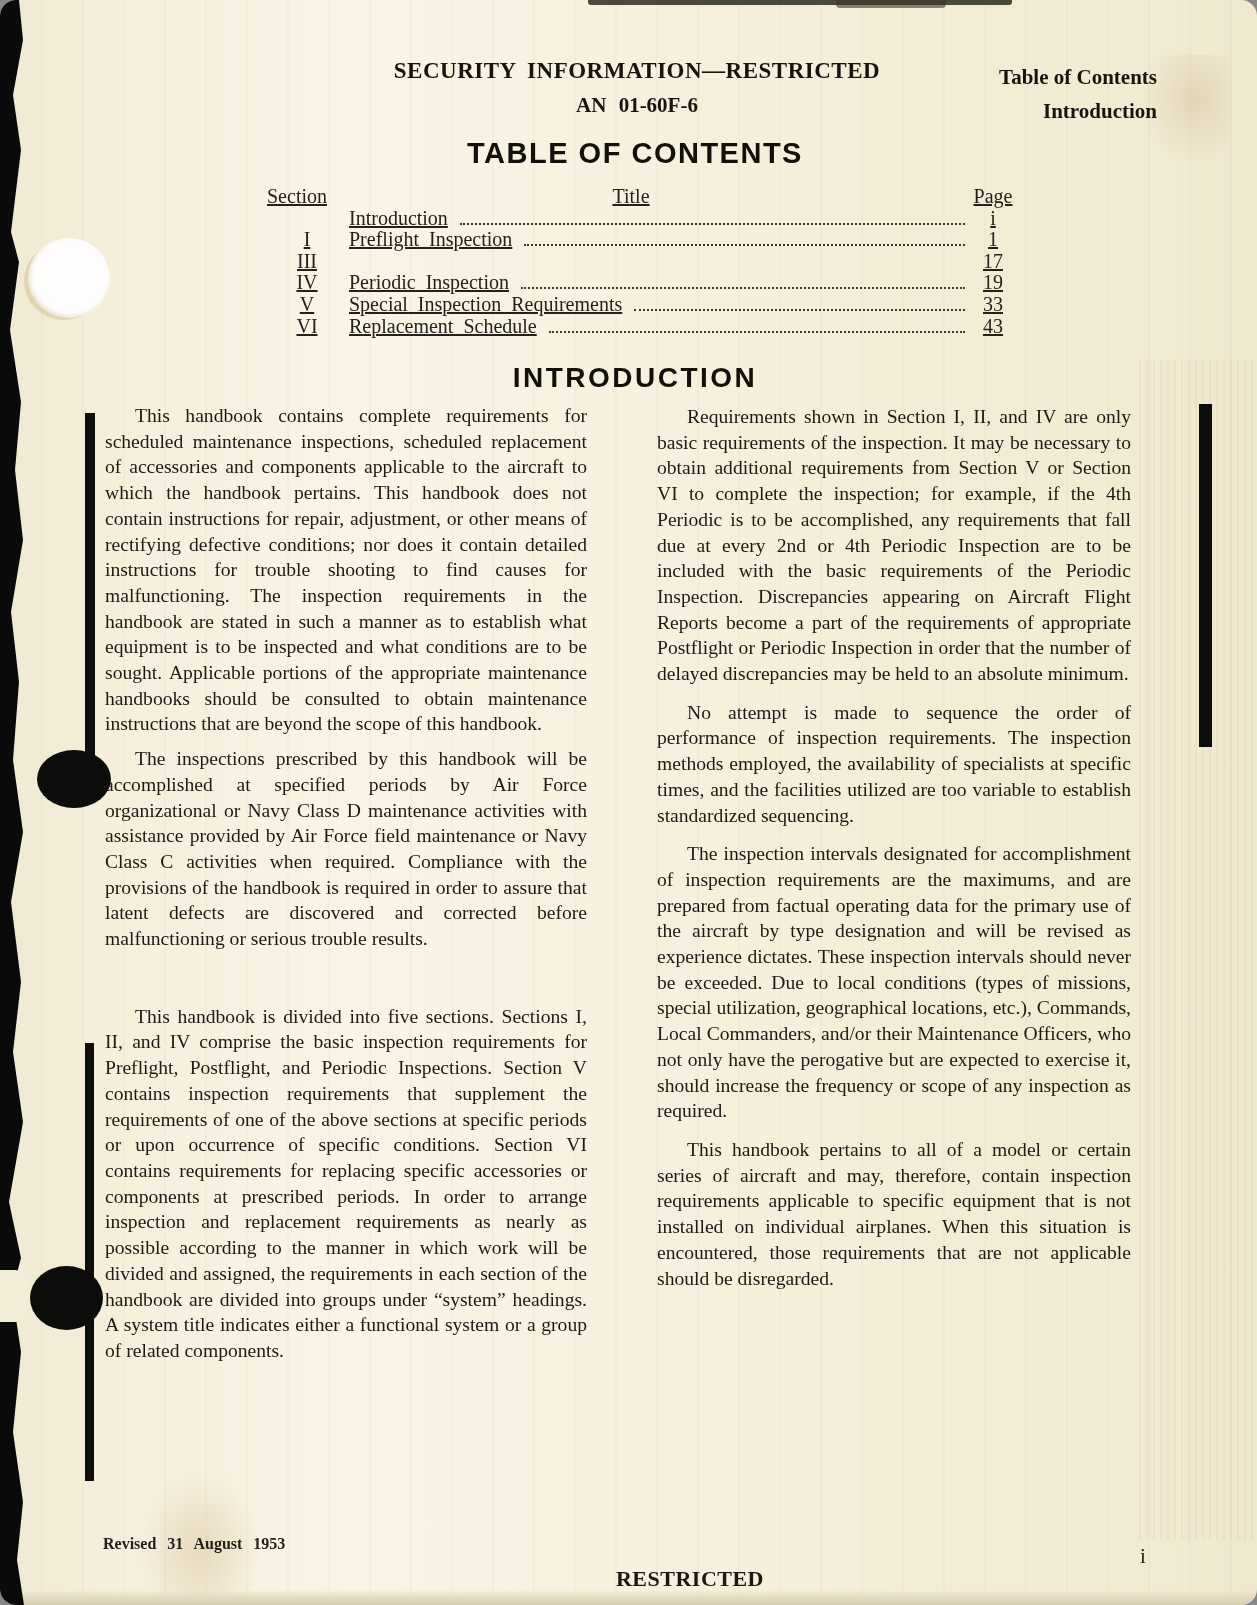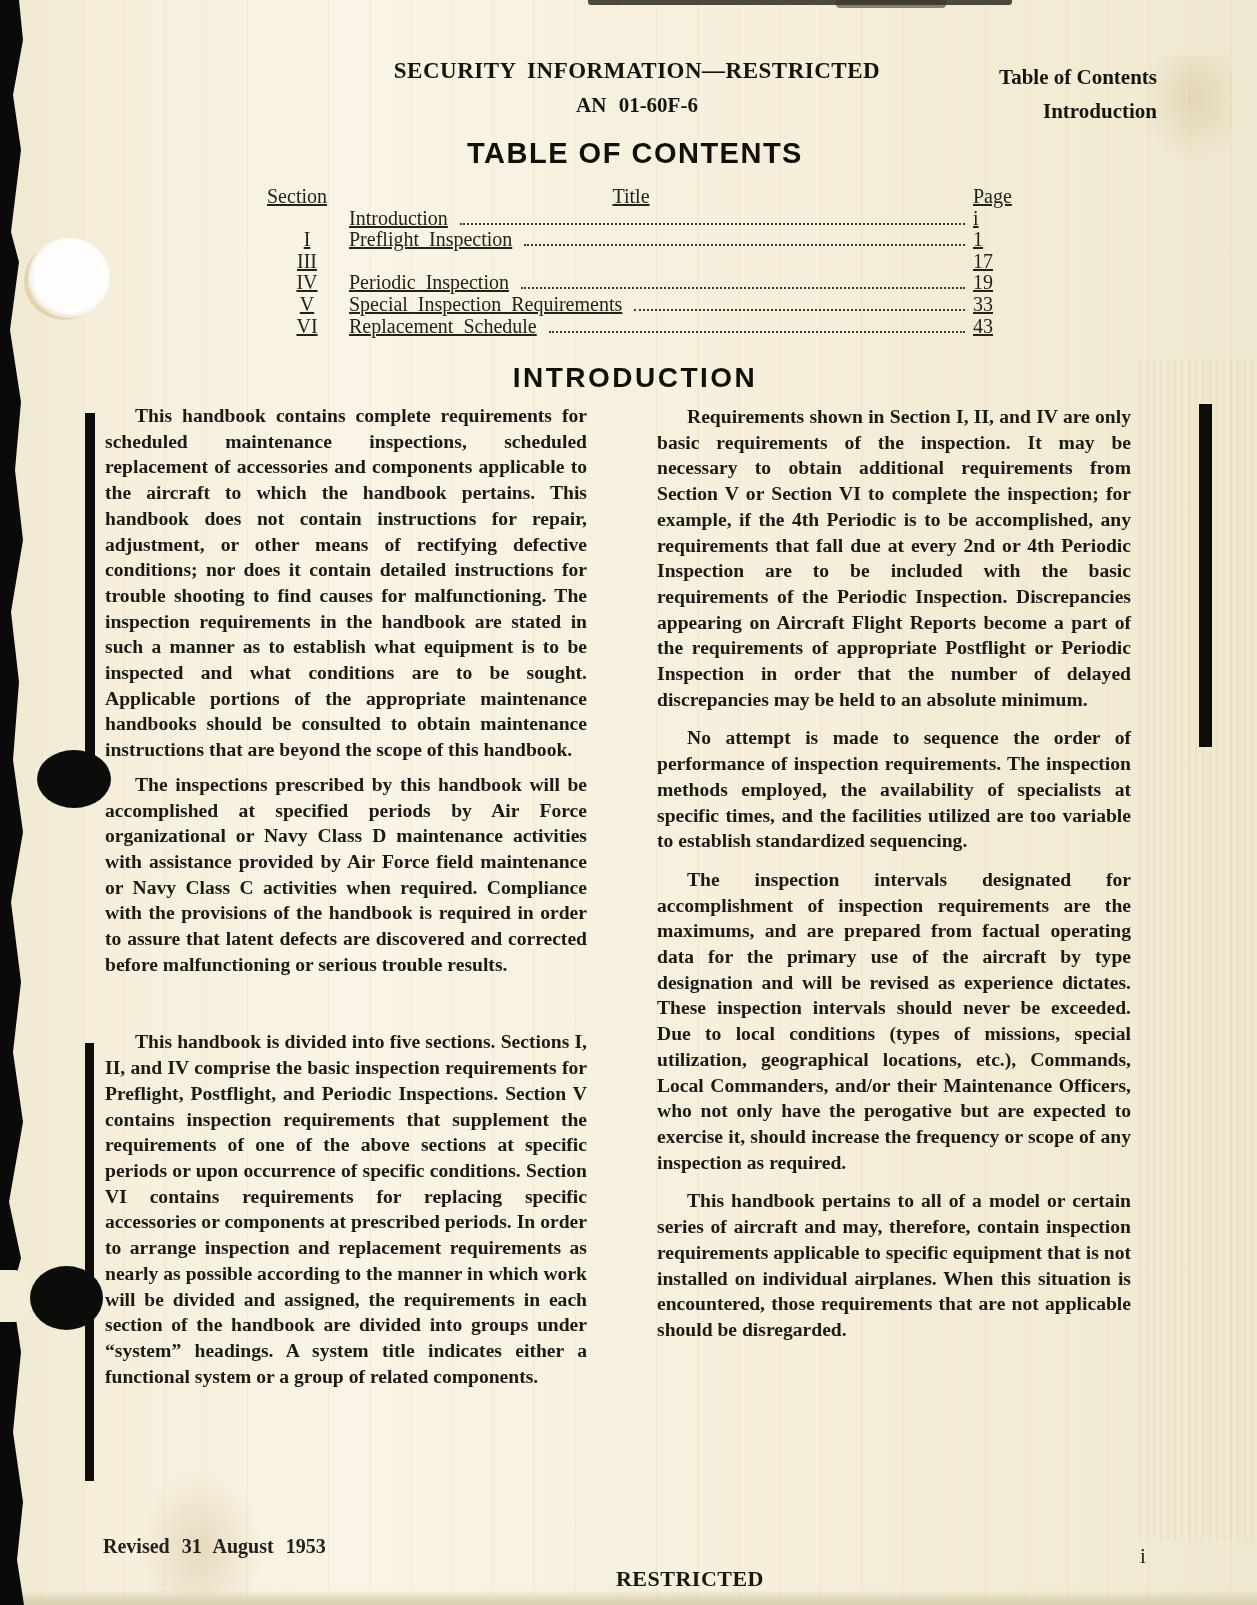--- a/index.html
+++ b/index.html
@@ -4,20 +4,21 @@
 <style>
   html,body{margin:0;padding:0;background:#888;}
   .page{
     position:relative;
     width:1257px;height:1605px;
     margin:0 auto;
     overflow:hidden;
     background:linear-gradient(90deg,#f0ead3 0%,#f5efdc 10%,#f9f4e5 28%,#f6f0de 52%,#f3edd8 72%,#f1ebd3 90%,#eee8cf 100%);
     font-family:"Liberation Serif","DejaVu Serif",serif;
     color:#201d18;
+    border-radius:16px;
   }
   
   .striations{
     position:absolute;inset:0;pointer-events:none;
     background:repeating-linear-gradient(90deg,rgba(214,192,142,0.10) 0 2px,rgba(255,255,255,0) 2px 41px);
   }
   .right-texture{
     position:absolute;top:360px;right:0;width:118px;height:1180px;pointer-events:none;
     background:repeating-linear-gradient(90deg,rgba(203,172,128,0.16) 0 2px,rgba(255,255,255,0) 2px 7px);
     opacity:.8;
@@ -71,38 +72,38 @@
   }
   
   .toc{position:absolute;left:267px;top:186px;width:746px;font-size:20px;line-height:21.6px;color:#24211b;}
   .toc-row{display:flex;align-items:baseline;text-decoration:underline;}
   .toc-sec{width:80px;flex:0 0 80px;text-align:center;}
   .toc-head .toc-sec{text-align:left;}
   .toc-title{white-space:nowrap;word-spacing:5px;padding-left:2px;}
   .toc-head .toc-title{flex:1;text-align:center;padding-right:60px;word-spacing:0;}
   .toc-leader{flex:1;border-bottom:2px dotted #3d3930;margin:0 8px 4px 12px;min-width:20px;}
   .no-leader .toc-leader{border-bottom:none;}
-  .toc-page{width:40px;flex:0 0 40px;text-align:left;}
+  .toc-page{width:40px;flex:0 0 40px;text-align:center;}
 
   .intro-heading{
     position:absolute;left:0;top:362px;width:1270px;text-align:center;
     font-family:"Liberation Sans","DejaVu Sans",sans-serif;
     font-weight:700;font-size:28px;letter-spacing:2.5px;color:#121008;
   }
   
-  .col{position:absolute;font-size:19.6px;line-height:25.7px;text-align:justify;color:#1d1a15;font-weight:bold;}
+  .col{position:absolute;font-size:19.6px;line-height:25.7px;text-align:justify;color:#1d1a15;}
   .col p{margin:0;text-indent:30px;}
   .col-left{left:105px;top:403px;width:482px;}
   .col-right{left:657px;top:404px;width:474px;}
   .col-left p + p{margin-top:9px;}
   .col-left p.gap-before{margin-top:52px;}
   .col-right p + p{margin-top:13px;}
 
   
-  .footer-revised{position:absolute;left:103px;top:1535px;font-size:20px;font-weight:bold;word-spacing:7px;color:#24211b;font-family:Liberation Serif, serif;}
+  .footer-revised{position:absolute;left:103px;top:1535px;font-size:16px;font-weight:bold;word-spacing:7px;color:#24211b;font-family:Liberation Serif, serif;}
   .footer-restricted{position:absolute;left:560px;top:1538px;width:260px;text-align:center;font-size:22px;font-weight:bold;letter-spacing:.5px;color:#1b1813;margin-top:28px;}
   .footer-page{position:absolute;left:1128px;top:1544px;width:30px;text-align:center;font-size:21px;color:#24211b;}
 </style>
 </head>
 <body>
 
 <div class="page">
 
   <div class="striations"></div>
   <div class="right-texture"></div>

